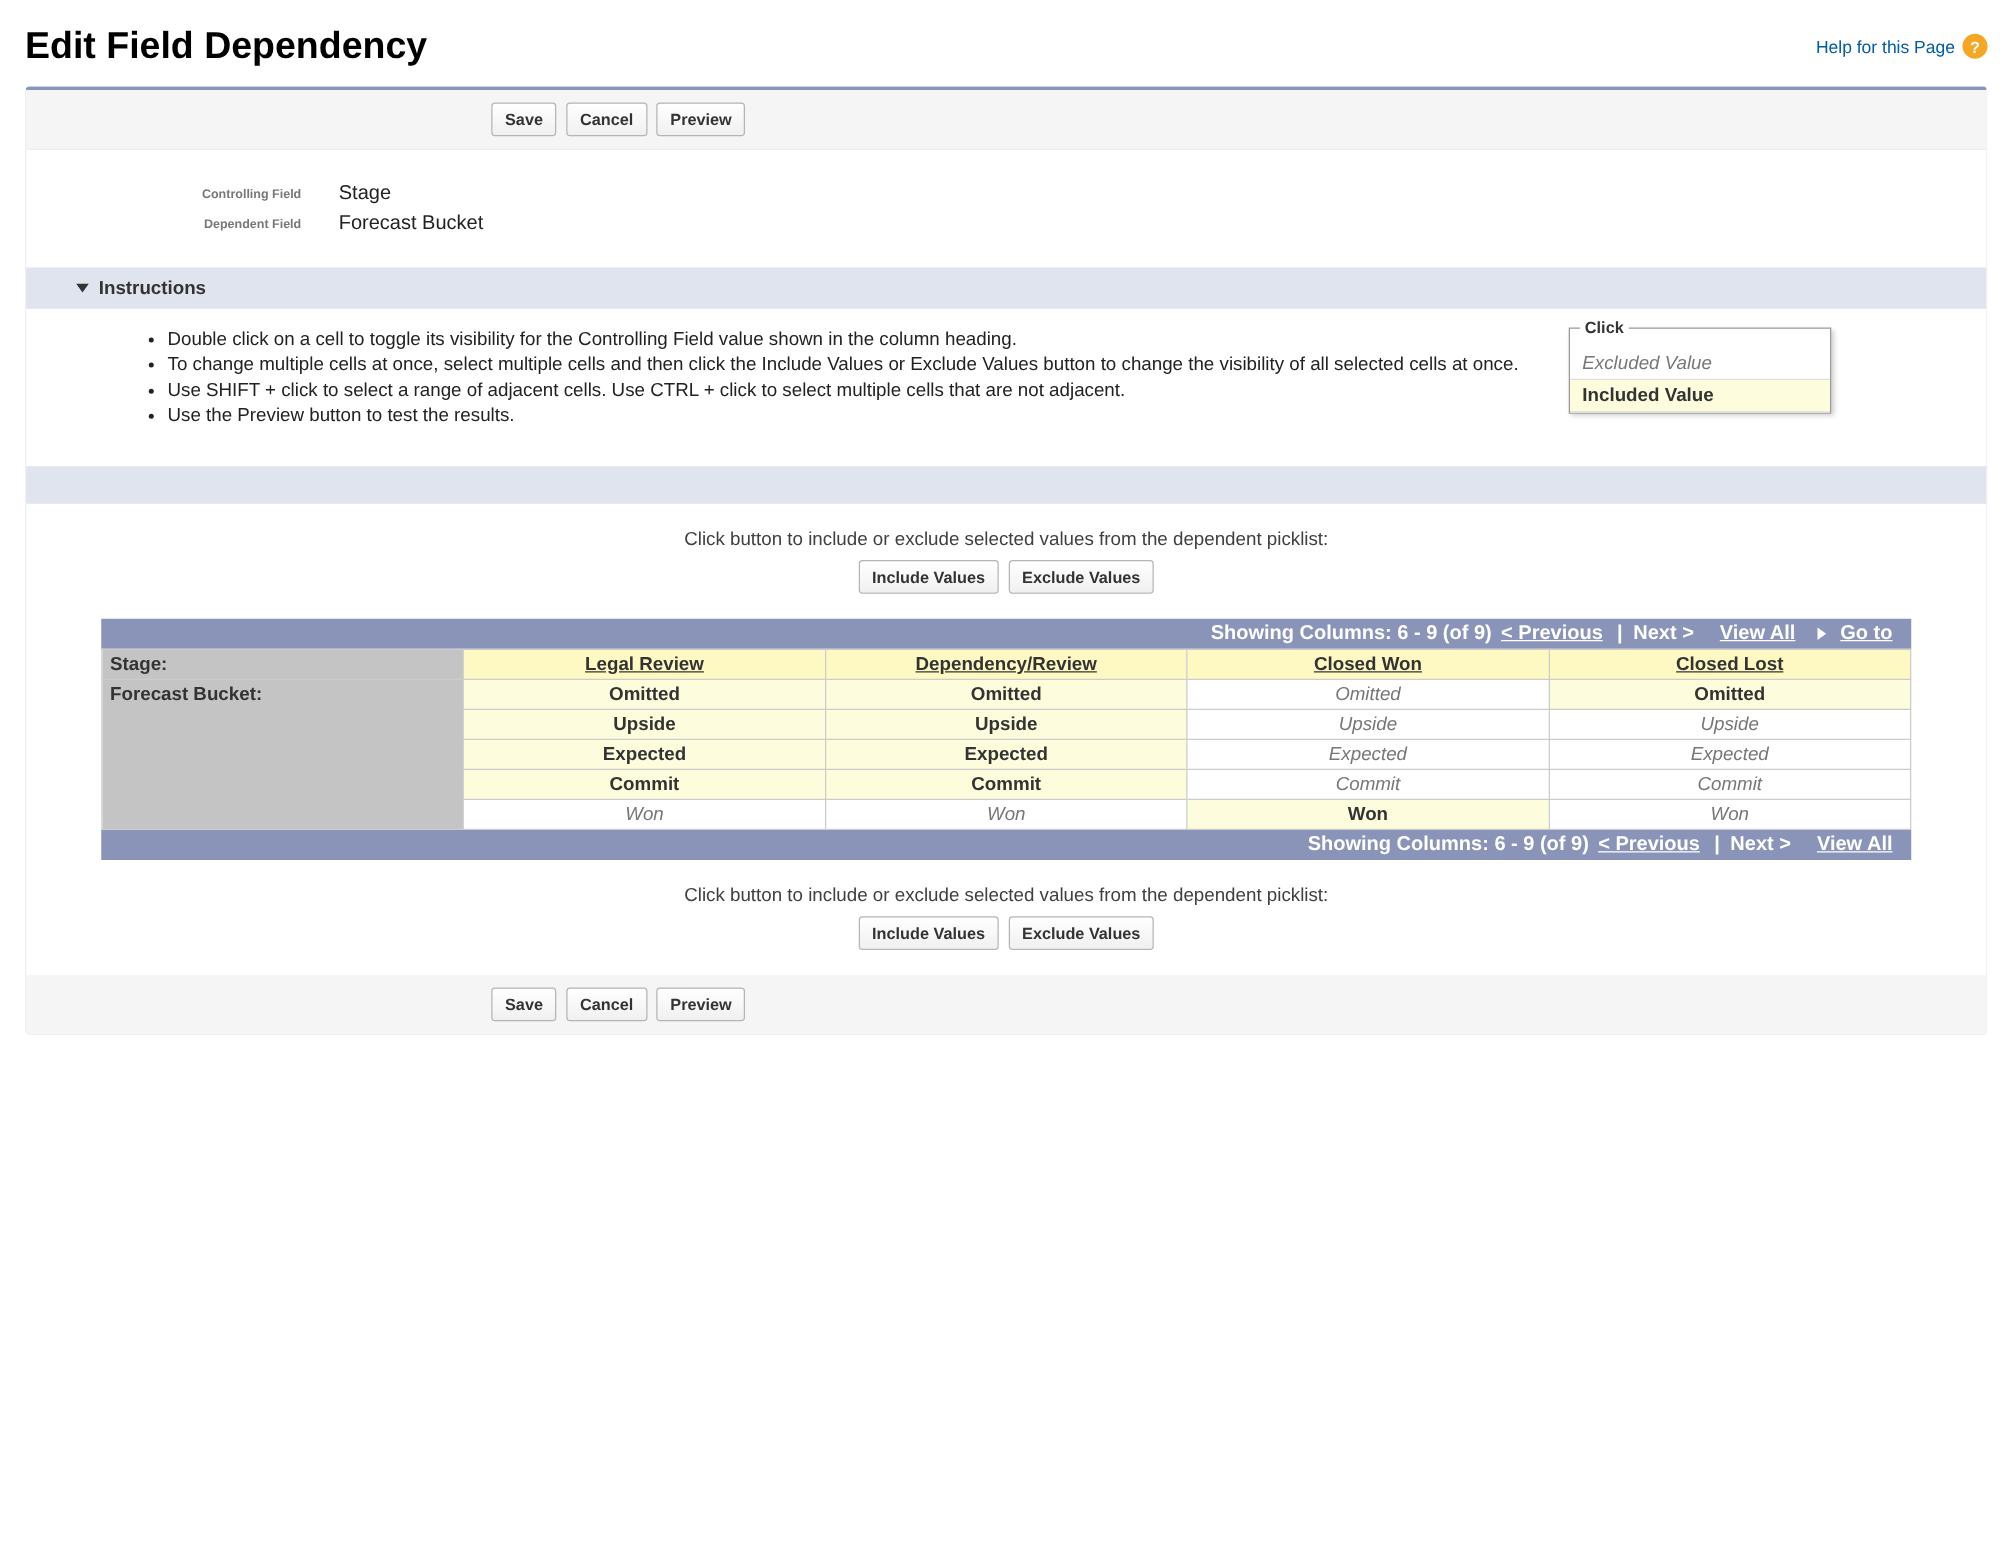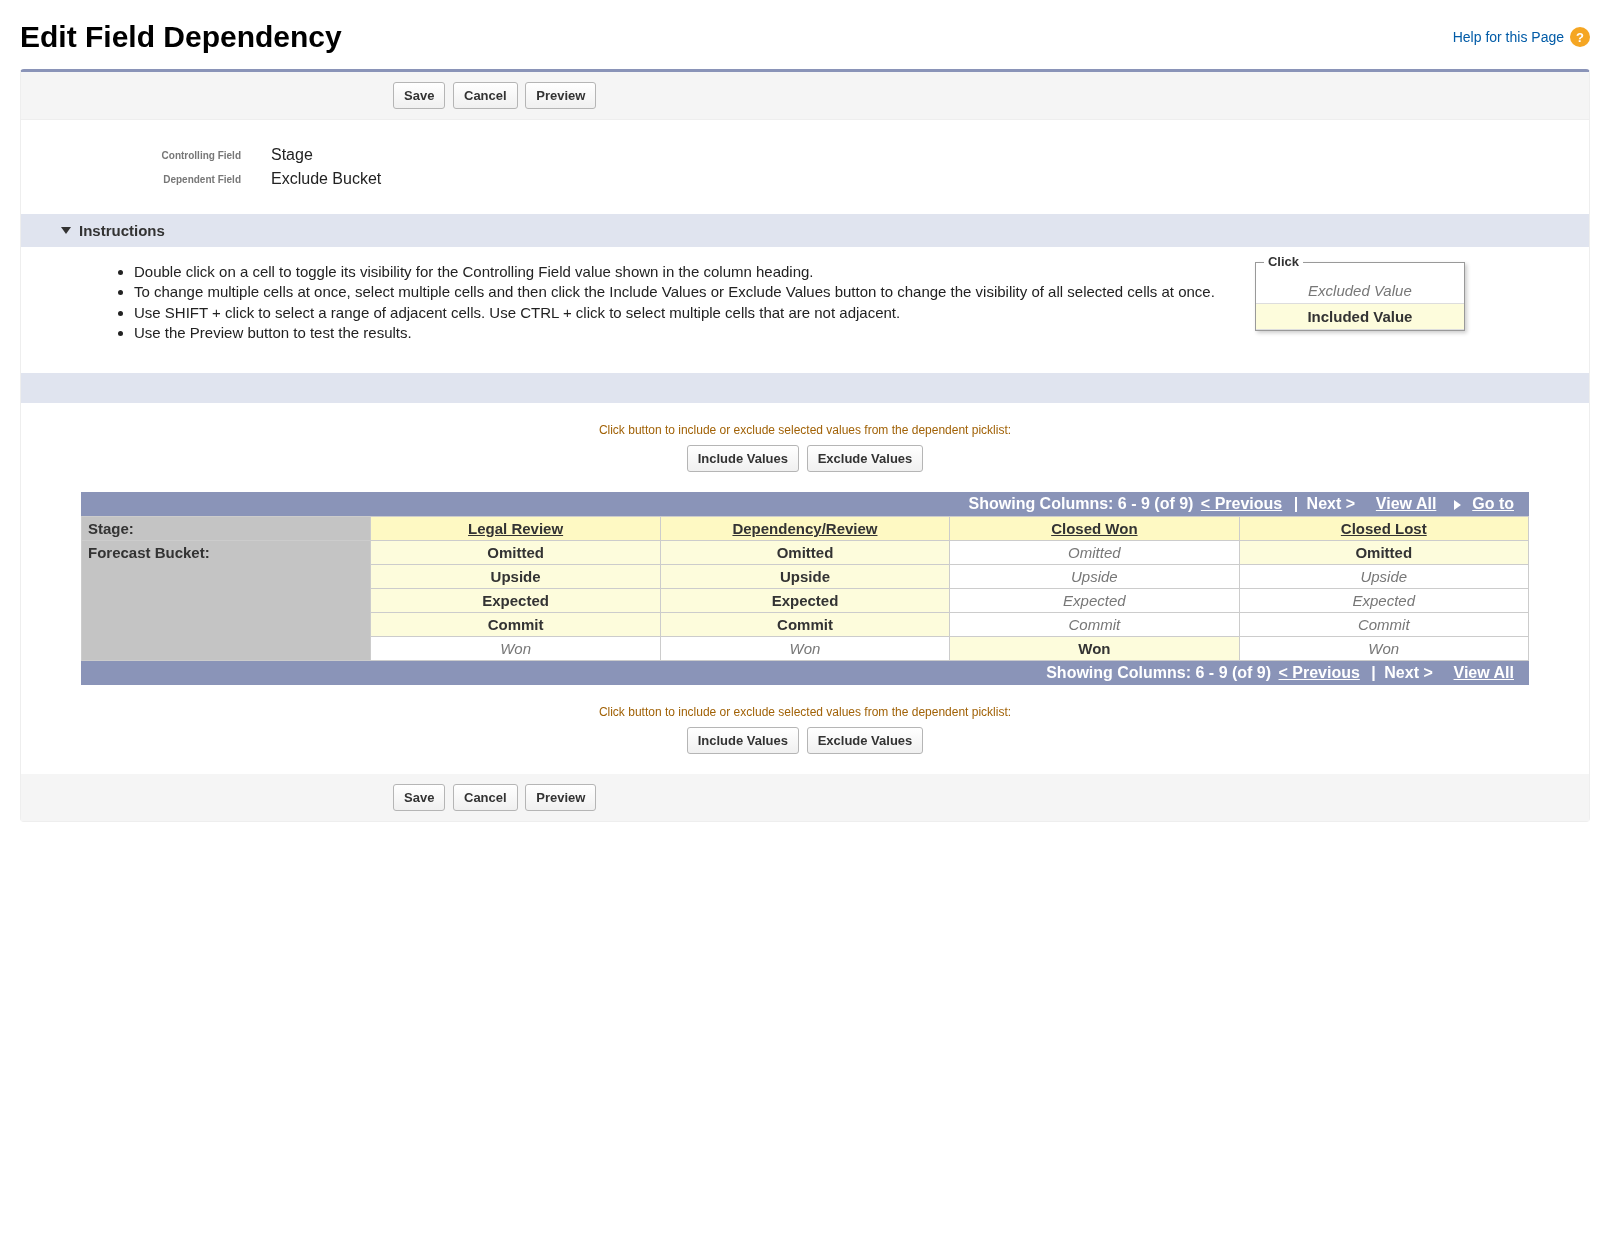--- a/index.html
+++ b/index.html
@@ -122,29 +122,29 @@
 }
 .legend-title {
   position: relative;
   top:-9px;
   left:8px;
   background:#fff;
   padding:0 4px;
   font-weight:bold;
   display:inline-block;
 }
-.legend-row { padding:4px 10px 4px 10px; font-size:15px; text-align:center; border-bottom:1px solid #ddd;}
+.legend-row { padding:4px 10px 4px 10px; font-size:15px; text-align:left; border-bottom:1px solid #ddd;}
 .legend-excl { color:#777; font-style:italic; }
 .legend-incl { background:#fdfcdc; font-weight:bold; }
 .spacer-band {
   background:#e0e4ef;
   height:30px;
 }
 .mid-block { padding: 20px 60px 20px 60px; text-align:center;}
-.mid-text { font-size:12px; color:#a16207; margin-bottom:8px;text-align:center;}
+.mid-text { font-size:15px; color:#404040; margin-bottom:8px;text-align:center;}
 .nav-band {
   background:#8a94b8;
   color:#fff;
   font-weight:bold;
   font-size:16px;
   padding:3px 12px;
   text-align:right;
 }
 .nav-band a { color:#fff; text-decoration:underline; margin:0 3px;}
 .nav-band span.sep { margin:0 4px;}
@@ -209,21 +209,21 @@
     <button class="btn">Preview</button>
   </div>
 
   <div class="field-block">
     <div class="field-row">
       <div class="field-label">Controlling Field</div>
       <div class="field-value">Stage</div>
     </div>
     <div class="field-row">
       <div class="field-label">Dependent Field</div>
-      <div class="field-value">Exclude Bucket</div>
+      <div class="field-value">Forecast Bucket</div>
     </div>
   </div>
 
   <div class="section-header">
     <span class="tri-down"></span>
     <span>Instructions</span>
   </div>
 
   <div class="instr-body">
     <ul>

